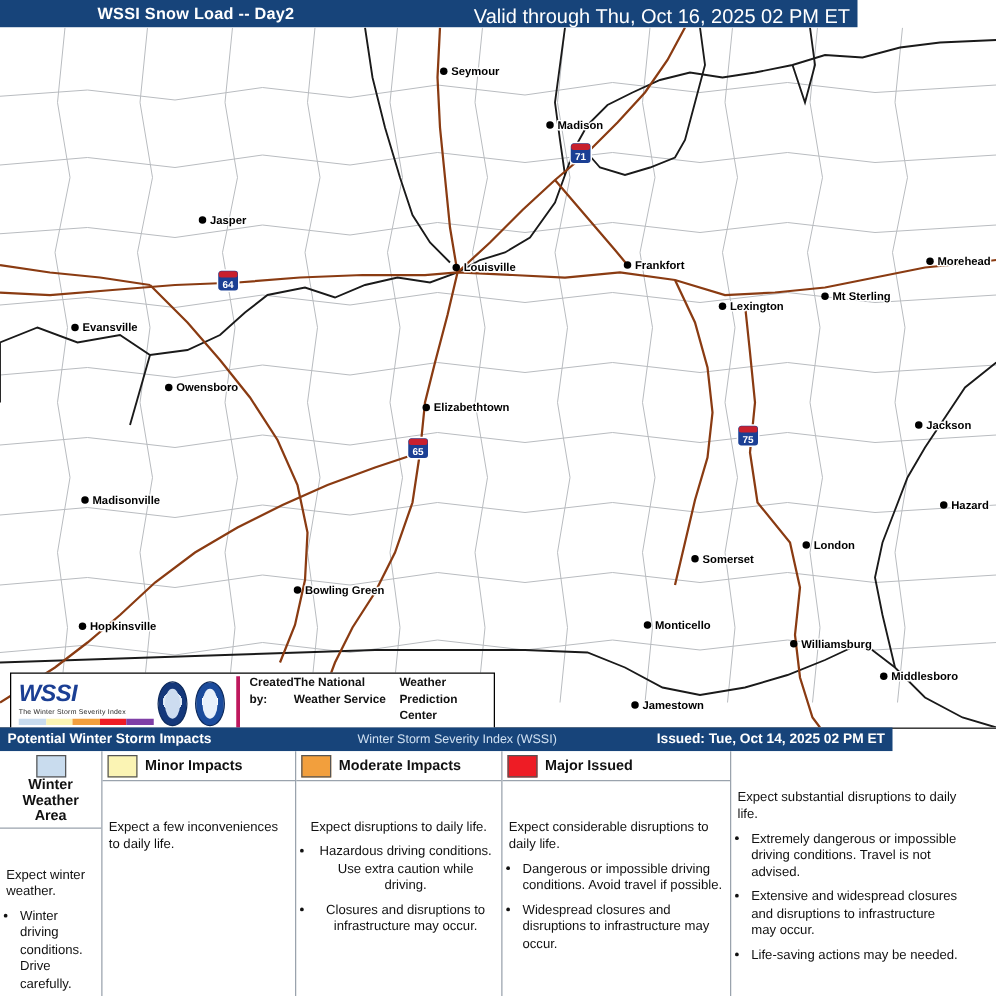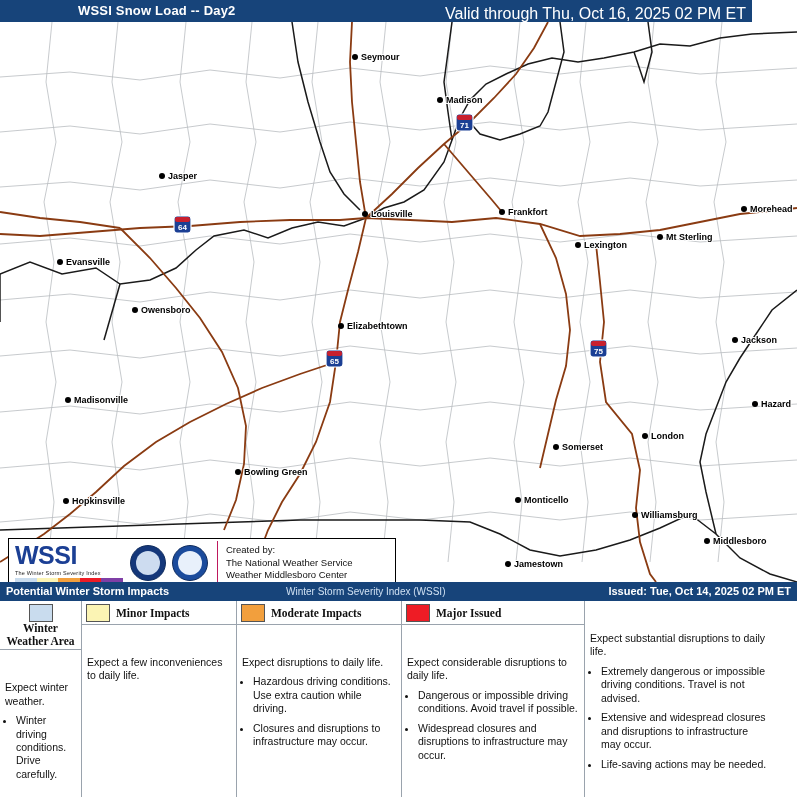--- a/index.html
+++ b/index.html
@@ -5,21 +5,21 @@
   html,body{margin:0;padding:0;}
   body{
     width:797px;height:797px;overflow:hidden;
     font-family:"Liberation Sans",sans-serif;
     background:#ffffff;
   }
   #page{position:relative;width:797px;height:797px;}
 
   
   .titlebar{
-    position:absolute;left:0;top:0;width:752px;height:22px;
+    position:absolute;left:0;top:0;width:686px;height:22px;
     background:#17447a;color:#ffffff;
   }
   .titlebar .t-left{
     position:absolute;left:78px;top:3px;
     font-size:13px;font-weight:bold;letter-spacing:.2px;
   }
   .titlebar .t-right{
     position:absolute;right:6px;top:5px;
     font-size:16px;
   }
@@ -44,60 +44,60 @@
   .shield-top{fill:#c8202e;}
   .shield-num{font-family:"Liberation Sans",sans-serif;font-size:8px;font-weight:bold;fill:#ffffff;text-anchor:middle;}
 
   
   .logobox{
     position:absolute;left:8px;top:516px;width:386px;height:48px;
     background:#ffffff;border:1px solid #000;
     display:flex;align-items:center;
   }
   .wssi-mark{width:112px;padding-left:6px;}
-  .wssi-word{font-size:25px;font-weight:bold;letter-spacing:-0.5px;color:#1b3f94;line-height:1;}
+  .wssi-word{font-size:19px;font-weight:bold;letter-spacing:-0.5px;color:#1b3f94;line-height:1;font-style:italic;}
   .wssi-sub{font-size:5.5px;color:#222;letter-spacing:.2px;margin-top:2px;}
   .wssi-bar{height:5px;margin-top:2px;display:flex;width:108px;}
   .wssi-bar i{display:block;flex:1;}
   .seal{width:34px;height:34px;border-radius:50%;margin:0 3px;position:relative;}
   .seal.nws{background:radial-gradient(circle at 50% 45%,#dfe9f5 0 35%,#14377a 36% 100%);border:1px solid #0d2a5c;}
   .seal.noaa{background:radial-gradient(circle at 50% 45%,#ffffff 0 30%,#1b4b9c 31% 100%);border:1px solid #0d2a5c;}
   .seal .inner{position:absolute;inset:5px;border-radius:50%;background:#cddcf0;}
   .seal.noaa .inner{background:#e8f0fb;}
-  .createdby{font-size:9.5px;color:#111;line-height:1.35;padding-left:8px;border-left:1px solid #be185d;margin-left:6px;height:44px;display:flex;flex-direction:column;justify-content:center;}
+  .createdby{font-size:9.5px;color:#111;line-height:1.35;padding-left:8px;border-left:3px solid #be185d;margin-left:6px;height:44px;display:flex;flex-direction:row;justify-content:center;font-weight:bold;}
 
   
   .impactbar{
-    position:absolute;left:0;top:582px;width:797px;height:19px;
+    position:absolute;left:0;top:582px;width:714px;height:19px;
     background:#17447a;color:#fff;
   }
   .impactbar .ib-left{position:absolute;left:6px;top:3px;font-size:11px;font-weight:bold;}
   .impactbar .ib-center{position:absolute;left:286px;top:4px;font-size:10px;color:#cfe0f2;}
   .impactbar .ib-right{position:absolute;right:6px;top:3px;font-size:11px;font-weight:bold;}
 
   
   .legend{
     position:absolute;left:0;top:601px;width:797px;height:196px;
     display:flex;background:#ffffff;
   }
   .lcol{position:relative;border-right:1px solid #9aa3ad;box-sizing:border-box;}
   .lcol:last-child{border-right:none;}
   .lcol .hdr{
     display:flex;align-items:center;gap:6px;
-    padding:3px 4px 2px 4px;border-bottom:1px solid #9aa3ad;font-family:Liberation Serif, serif;
+    padding:3px 4px 2px 4px;border-bottom:1px solid #9aa3ad;
   }
   .swatch{width:22px;height:16px;border:1px solid #555;flex:none;}
   .hdr .htxt{font-size:11.5px;font-weight:bold;color:#111;line-height:1.1;}
   .body{padding:4px 5px 0 5px;font-size:10.5px;color:#111;line-height:1.28;margin-top:27px;}
   .body p{margin:0 0 6px 0;}
   .body ul{margin:0 0 6px 0;padding-left:11px;}
   .body li{margin:0 0 6px 0;}
   .c0{width:82px;}
   .c1{width:155px;}
-  .c2{width:165px;}
+  .c2{width:165px;text-align:center;}
   .c3{width:183px;}
   .c4{width:190px;}
   .c0 .hdr{display:block;text-align:center;}
   .c0 .hdr .swatch{margin:0 auto 0 auto;}
   .c0 .htxt{text-align:center;}
 </style>
 </head>
 <body>
 
 <div id="page">
@@ -298,21 +298,21 @@
       </div>
       <div class="seal nws">
           <div class="inner"></div>
         </div>
       <div class="seal noaa">
           <div class="inner"></div>
         </div>
       <div class="createdby">
         <span>Created by:</span>
         <span>The National Weather Service</span>
-        <span>Weather Middlesboro Center</span>
+        <span>Weather Prediction Center</span>
       </div>
     </div>
   </div>
 
   <div class="impactbar">
     <div class="ib-left">Potential Winter Storm Impacts</div>
     <div class="ib-center">Winter Storm Severity Index (WSSI)</div>
     <div class="ib-right">Issued: Tue, Oct 14, 2025 02 PM ET</div>
   </div>
 

